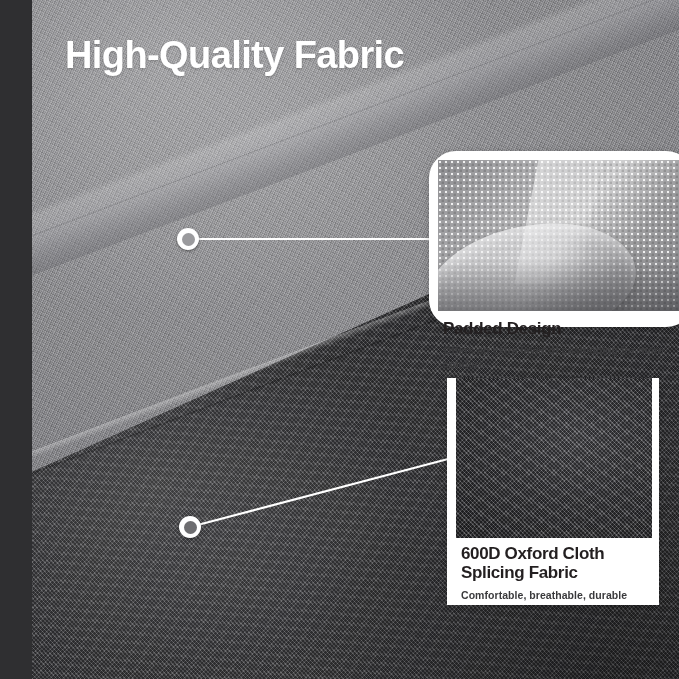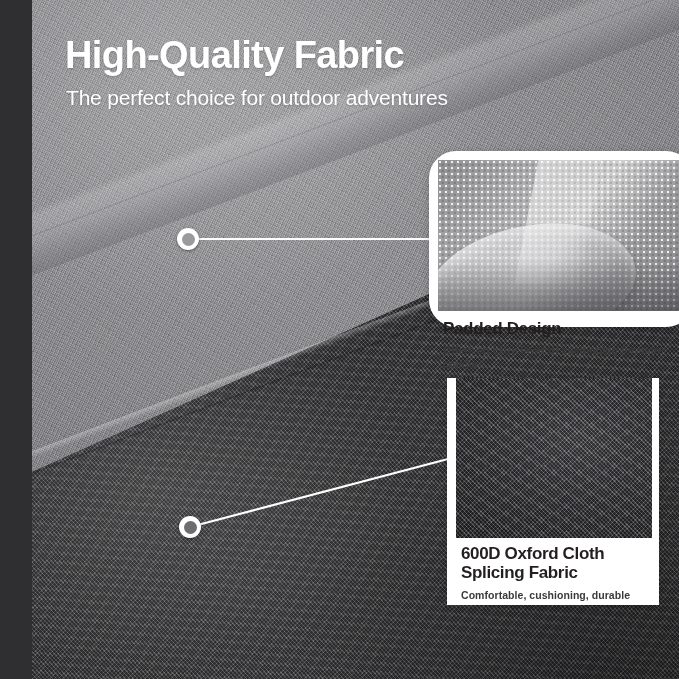--- a/index.html
+++ b/index.html
@@ -292,21 +292,20 @@
     <div class="fabric-light-sheen"></div>
     <div class="seam-band"></div>
     <div class="seam-stitch"></div>
     <div class="fabric-dark"></div>
     <div class="fabric-dark-sheen"></div>
     <div class="piping"></div>
     <div class="piping-hl"></div>
   </div>
 
   <div class="headline">High-Quality Fabric</div>
-  <div class="subhead">The perfect choice for outdoor adventures</div>
 
   <svg class="connectors" width="679" height="679" viewBox="0 0 679 679">
     <line x1="156" y1="239" x2="416" y2="239" stroke="#ffffff" stroke-width="2.2"></line>
     <line x1="158" y1="527" x2="416" y2="459" stroke="#ffffff" stroke-width="2.2"></line>
   </svg>
 
   <div class="marker" id="marker-1"></div>
   <div class="marker" id="marker-2"></div>
 
   <div class="card" id="card-1">
@@ -322,17 +321,17 @@
     </div>
   </div>
 
   <div class="card" id="card-2">
     <div class="card-photo">
       <div class="photo-oxford"></div>
     </div>
     <div class="card-text">
       <p class="card-title">600D Oxford Cloth
 Splicing Fabric</p>
-      <p class="card-body">Comfortable, cushioning, durable</p>
+      <p class="card-body">Comfortable, breathable, durable</p>
     </div>
   </div>
 
 </div>
 
 </body></html>

